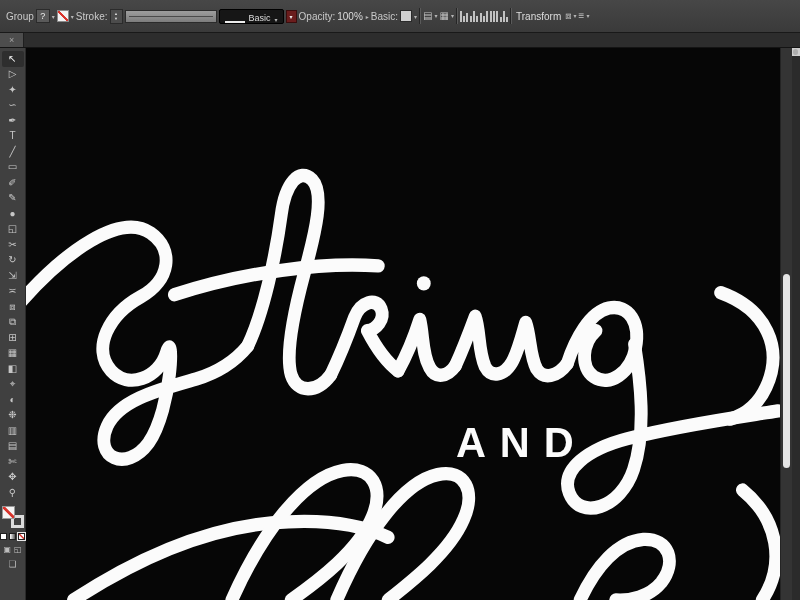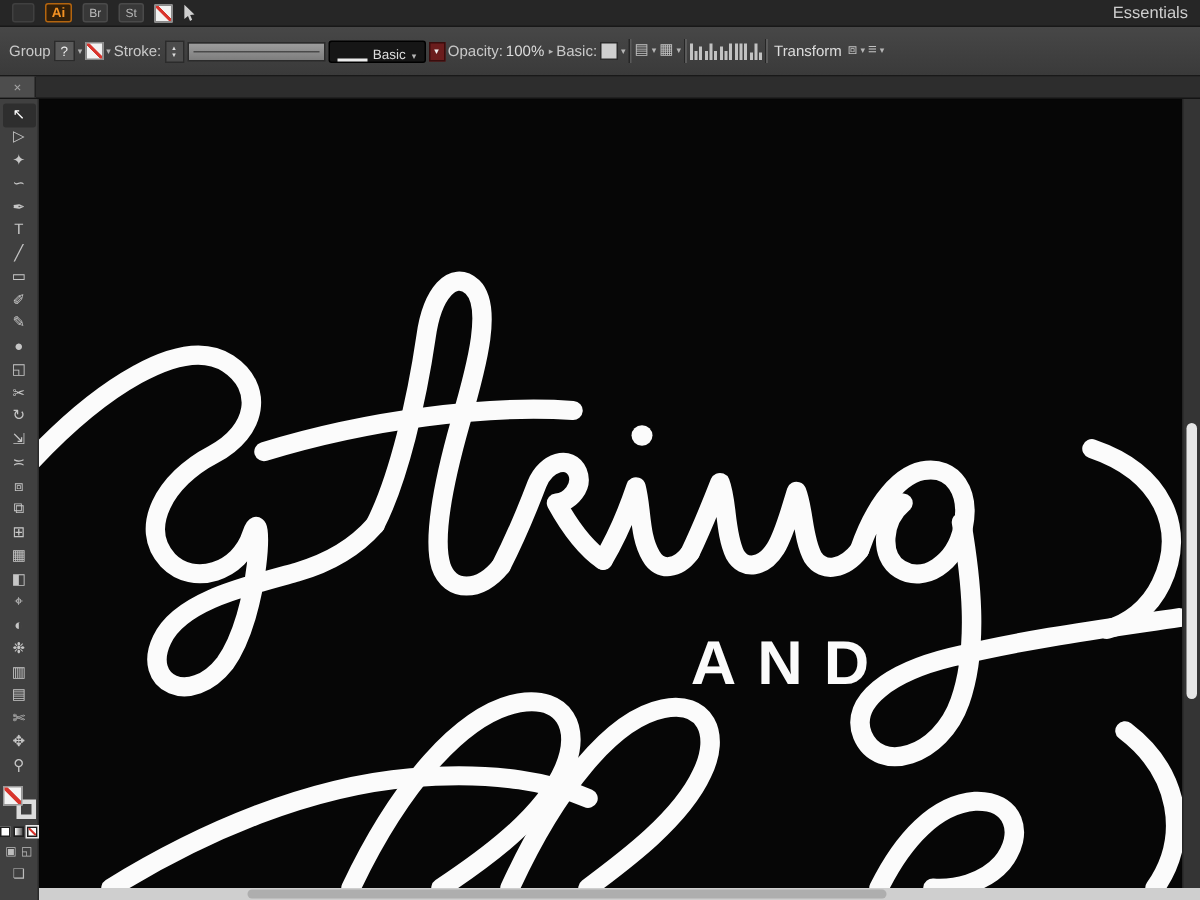--- a/index.html
+++ b/index.html
@@ -54,49 +54,36 @@
   .fs-fill{position:absolute;left:0;top:0;width:13px;height:13px;background:#f4f4f4;border:1px solid #999;z-index:2}
   .fs-fill::after{content:"";position:absolute;inset:0;background:linear-gradient(to top right,transparent 40%,var(--none_red,#d8342c) 44%,var(--none_red,#d8342c) 58%,transparent 62%)}
   .mini-swatches{display:flex;gap:2px;margin-top:5px}
   .mini{width:7px;height:7px;border:1px solid #1f1f1f;background:#fff;position:relative}
   .mini.grad{background:linear-gradient(90deg,#fff,#555)}
   .mini.none-mini{outline:1px solid #e8e8e8}
   .mini.none-mini::after{content:"";position:absolute;inset:0;background:linear-gradient(to top right,transparent 38%,var(--none_red,#d8342c) 44%,var(--none_red,#d8342c) 58%,transparent 64%)}
   .mode-row{margin-top:6px;display:flex;gap:3px;color:#bdbdbd;font-size:8px;line-height:1}
   .screen-mode{margin-top:6px;color:#bdbdbd;font-size:9px;line-height:1}
 
-  .center{flex:1;display:flex;flex-direction:column;min-width:0}
+  .center{flex:1;display:flex;flex-direction:row;min-width:0}
   .canvas-row{flex:1;display:flex;min-height:0}
   .canvas{flex:1;background:var(--canvas_bg,#060606);position:relative;overflow:hidden}
   .canvas svg{display:block;width:100%;height:100%}
   .art path{fill:none;stroke:var(--artwork_white,#fbfbfb);stroke-width:13;stroke-linecap:round;stroke-linejoin:round}
   .art circle{fill:var(--artwork_white,#fbfbfb)}
   .vscroll{flex:0 0 12px;width:12px;background:#343434;border-left:1px solid #242424;position:relative}
   .vthumb{position:absolute;left:2px;right:2px;top:41%;height:35%;background:var(--scroll_thumb,#e6e6e6);border-radius:5px}
   .hscroll{flex:0 0 8px;height:8px;background:#cfcfcf;position:relative}
   .hthumb{position:absolute;top:1px;bottom:1px;left:18%;width:55%;background:#aeaeae;border-radius:4px}
 </style>
 </head>
 <body>
 
 <div class="app">
 
-  <header class="titlebar">
-    <span class="appicon"></span>
-    <span class="ai-logo">
-        <span>Ai</span>
-      </span>
-    <span class="badge">Br</span>
-    <span class="badge">St</span>
-    <span class="none-sw"></span>
-    <svg class="pointer-svg" viewBox="0 0 10 13">
-        <path d="M1 0 L8.5 7.2 L5.3 7.6 L6.8 11.2 L5.2 12 L3.7 8.4 L1 10.6 Z"></path>
-      </svg>
-    <span class="workspace">Essentials</span>
-  </header>
 
   <div class="controlbar">
     <span class="cb-label">Group</span>
     <span class="cb-group">
       <span class="swatch-q">?</span>
       <span class="dd">▾</span>
     </span>
     <span class="cb-group">
       <span class="none-sw"></span>
       <span class="dd">▾</span>

